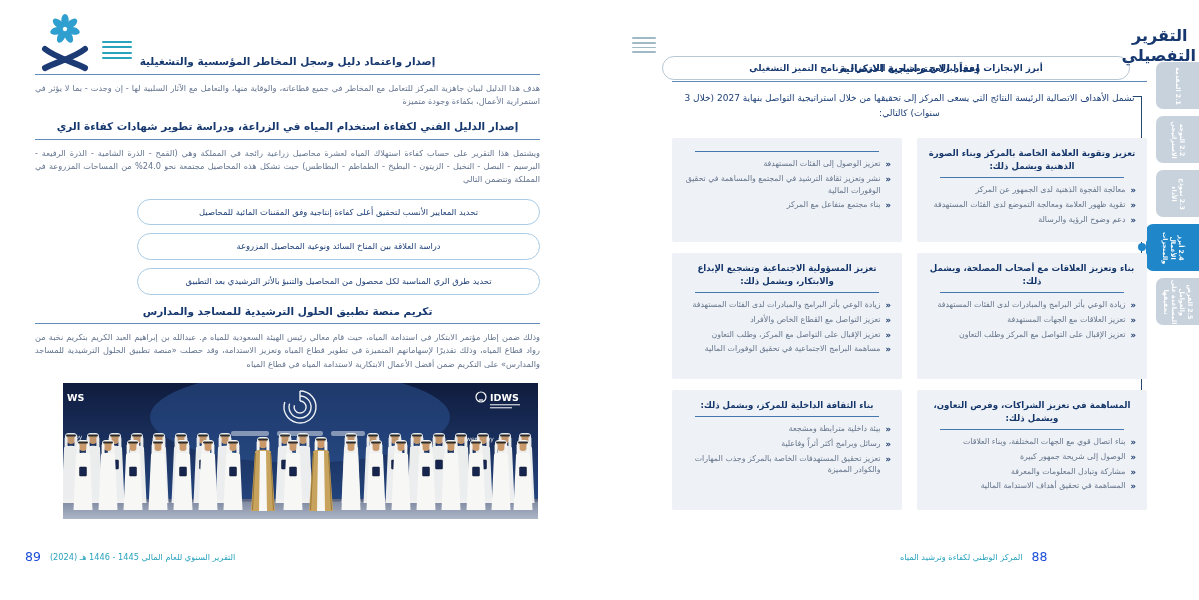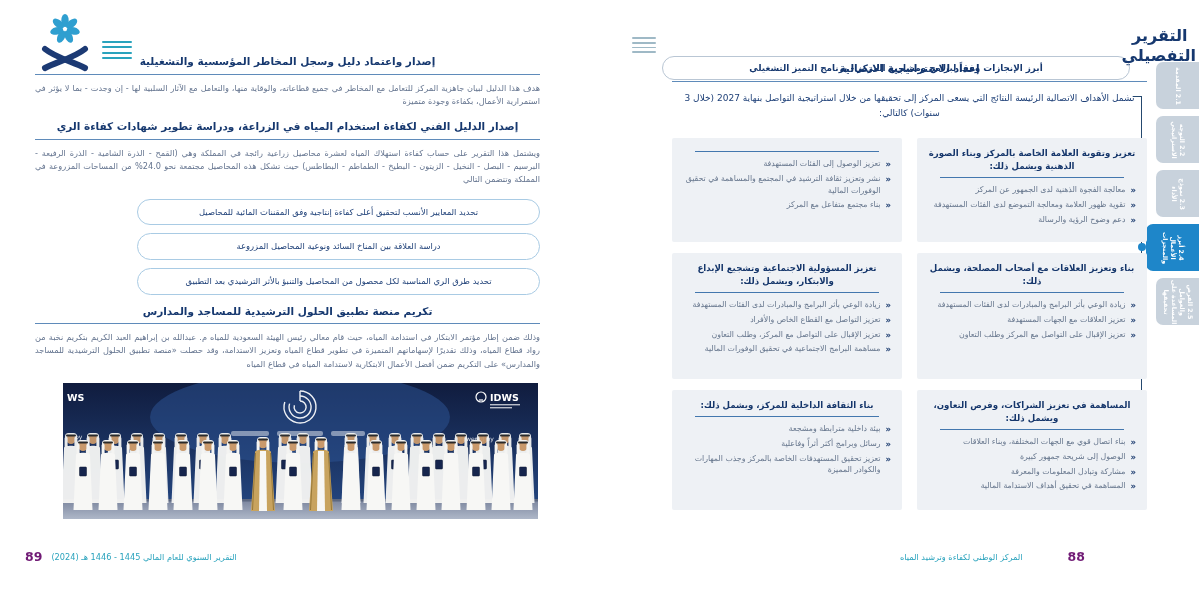--- a/index.html
+++ b/index.html
@@ -41,22 +41,22 @@
   .obj-grid{margin-top:17px;display:grid;grid-template-columns:1fr 1fr;grid-template-rows:104px 126px 120px;gap:11px 15px;direction:rtl;}
   .obox{background:#eef1f5;border-radius:2px;padding:9px 11px 6px 11px;overflow:hidden;}
   .obox-title{color:#15366b;font-weight:bold;font-size:8.6px;line-height:1.5;text-align:center;direction:rtl;}
   .obox-rule{height:1px;background:#4377ae;width:88%;margin:4px auto 6px auto;}
   .bullet{display:flex;gap:5px;direction:rtl;margin-bottom:2.5px;align-items:flex-start;}
   .bm{color:#15366b;font-weight:bold;font-size:8.5px;line-height:1.45;}
   .bt{color:#65758c;font-size:7.8px;line-height:1.5;}
 
   
   .footer-left{position:absolute;left:25px;top:549px;display:flex;align-items:center;gap:9px;}
-  .footer-right{position:absolute;left:900px;top:549px;width:185px;display:flex;align-items:center;justify-content:space-between;gap:9px;}
-  .pagenum{color:#701a75;font-weight:bold;font-size:12.5px;}
+  .footer-right{position:absolute;left:900px;top:549px;width:185px;display:flex;align-items:center;justify-content:flex-start;gap:9px;}
+  .pagenum{color:#1d4ed8;font-weight:normal;font-size:12.5px;}
   .footer-txt{color:#2aa3bd;font-size:8.2px;direction:rtl;}
 </style>
 </head>
 <body>
 
 <div class="canvas">
 
   <div class="logo-wrap">
     <svg width="54" height="62" viewBox="0 0 54 62">
       <g transform="translate(27,17)">

